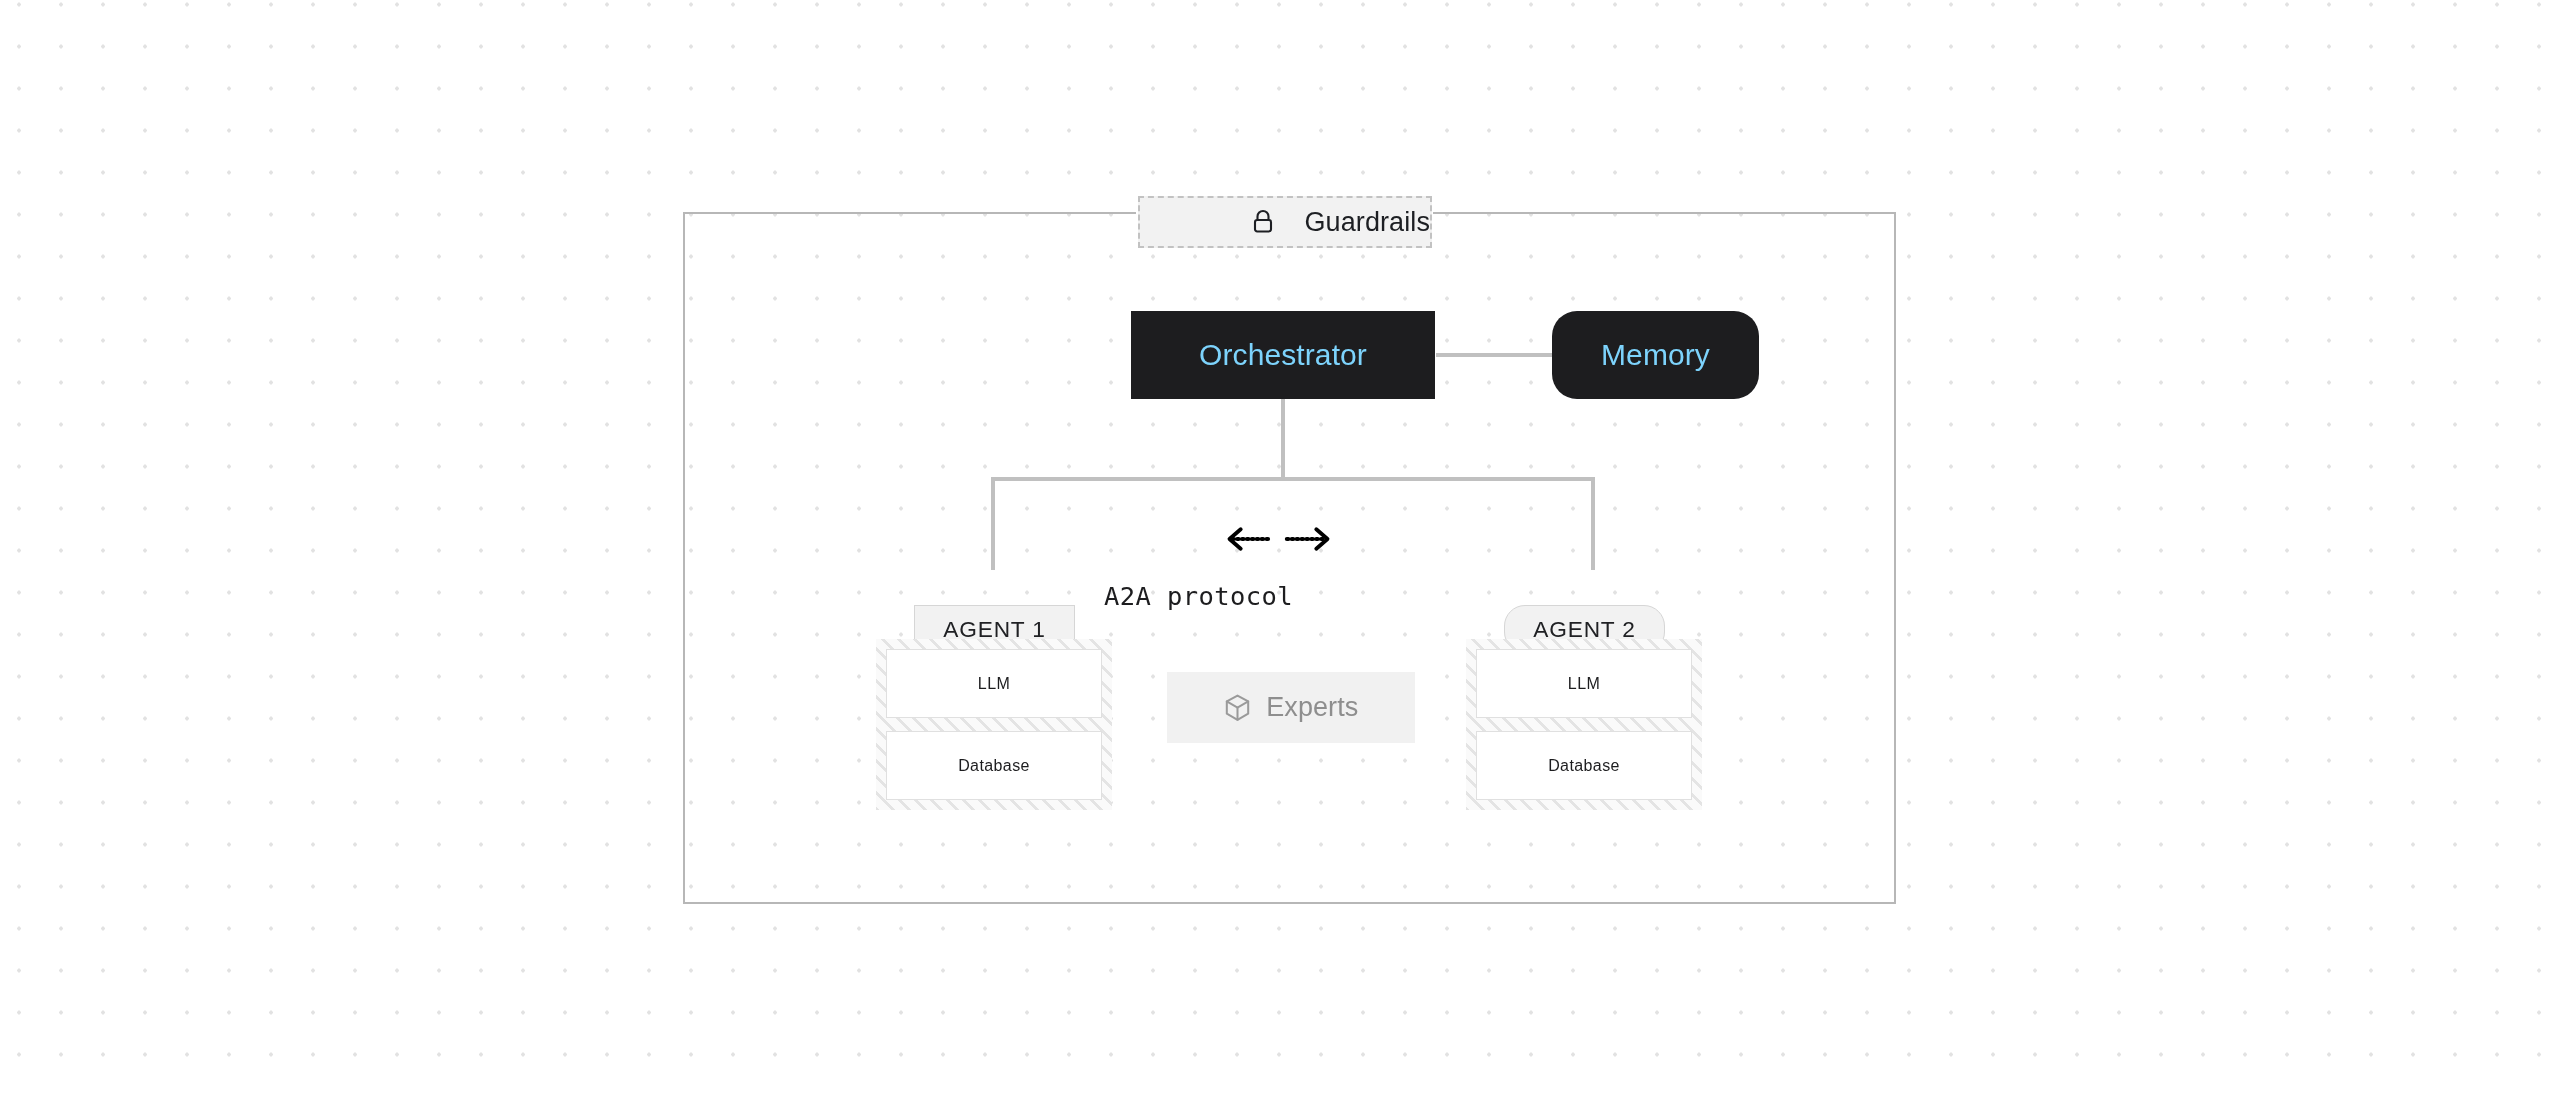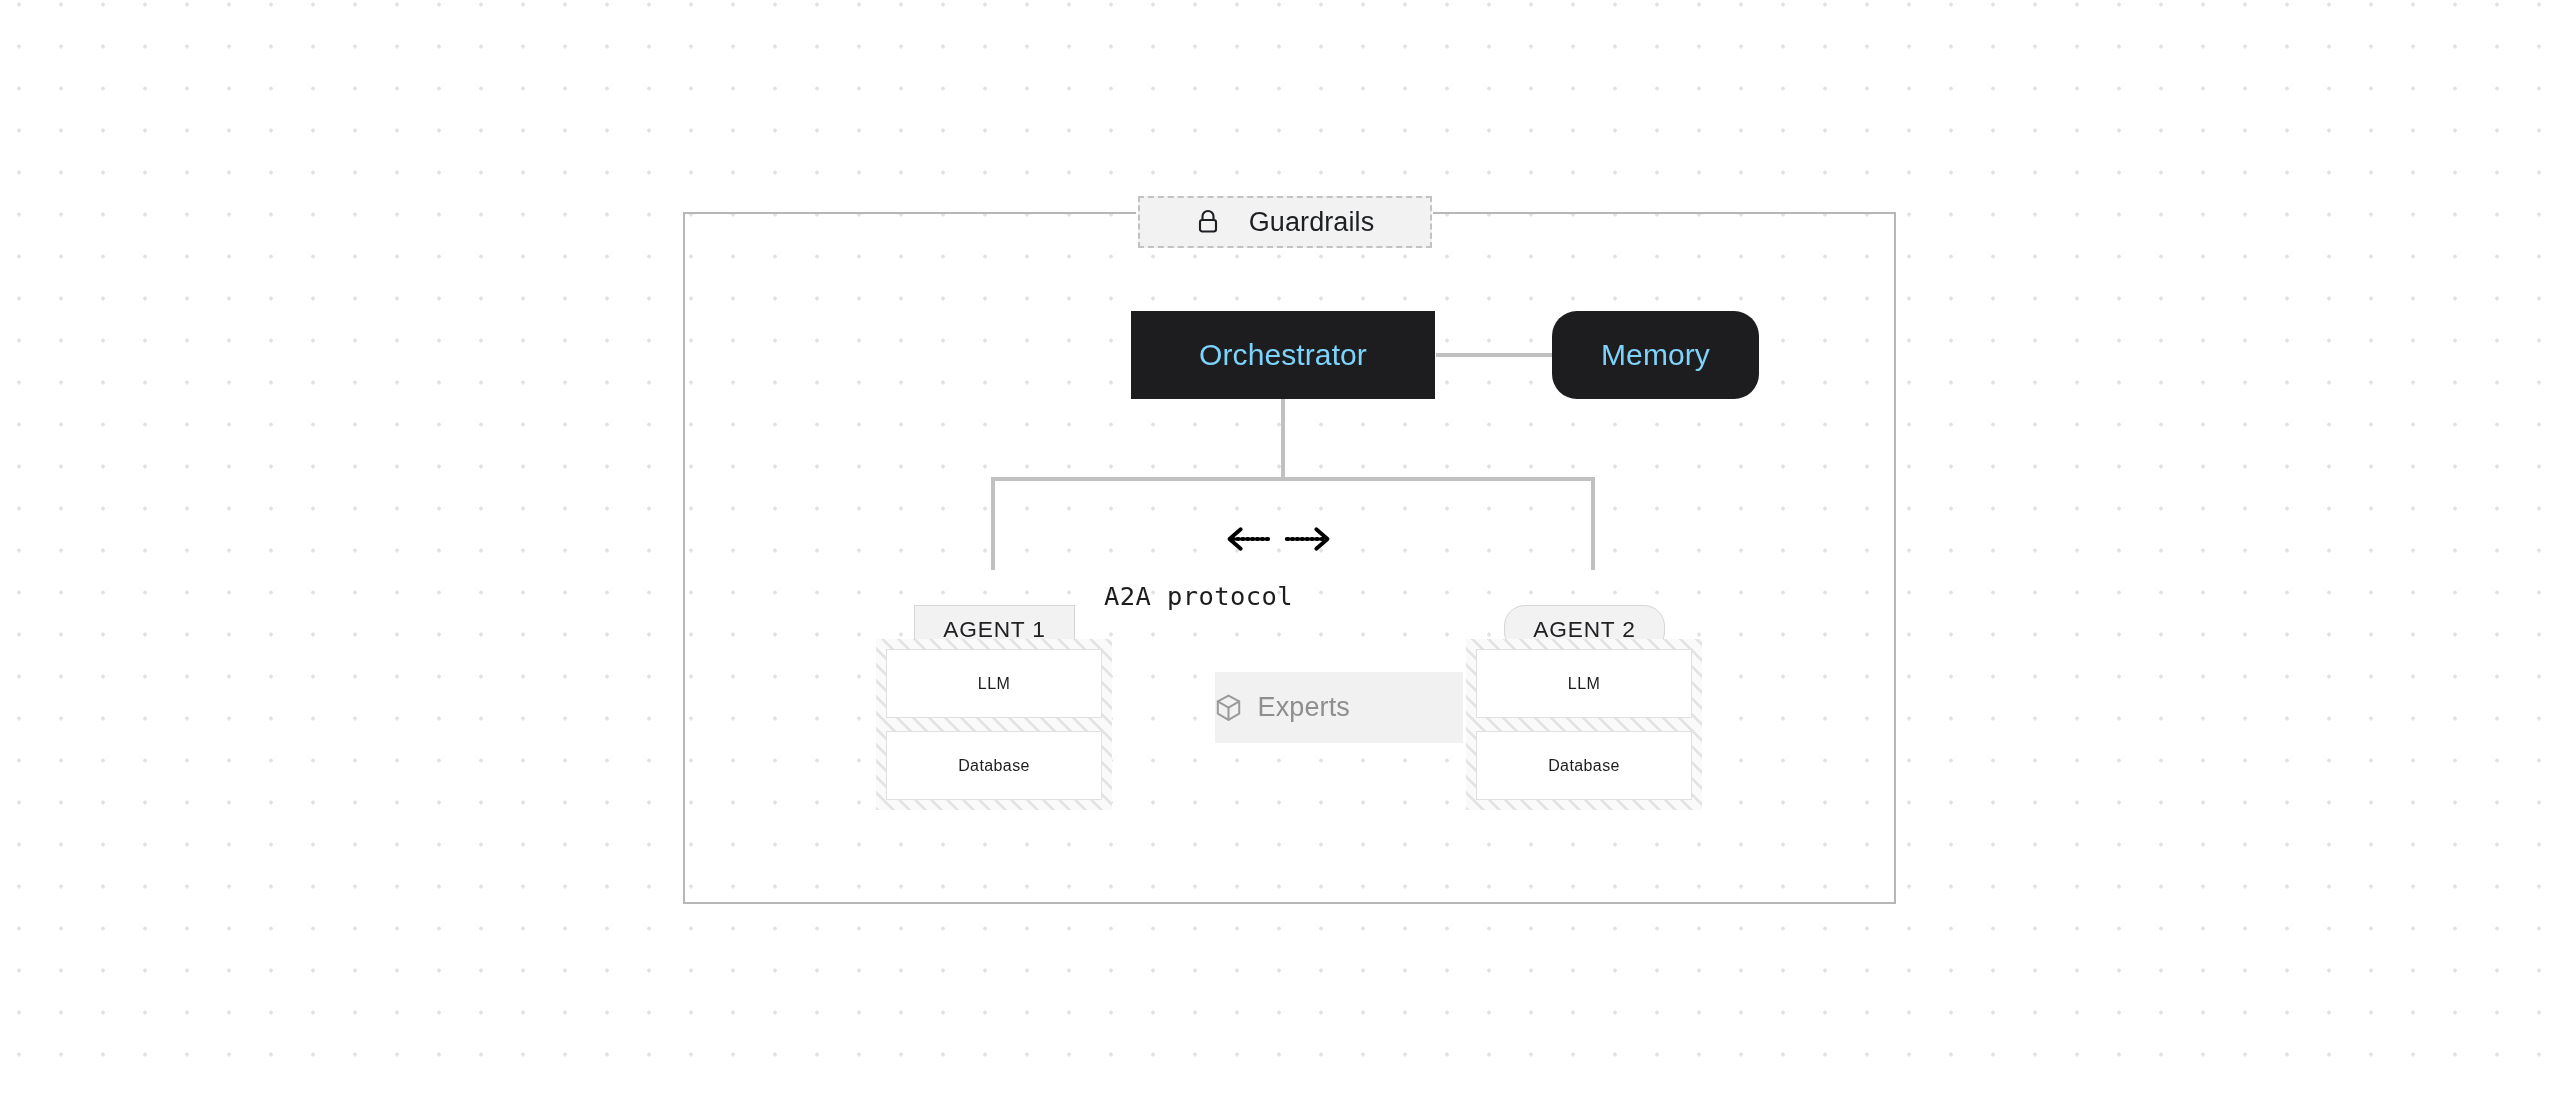--- a/index.html
+++ b/index.html
@@ -45,21 +45,21 @@
     position: absolute;
     left: 1138px;
     top: 196px;
     width: 294px;
     height: 52px;
     box-sizing: border-box;
     background: #f2f2f2;
     border: 2.1px dashed #c2c2c2;
     display: flex;
     align-items: center;
-    justify-content: center;
+    justify-content: flex-end;
     gap: 29px;
   }
   #guardrails .g-label {
     font-size: 27px;
     color: #1d1f23;
     letter-spacing: 0.1px;
   }
   .lock-ico { display:block; }
 
   
@@ -163,22 +163,22 @@
   
   #experts {
     position: absolute;
     left: 1167px;
     top: 672px;
     width: 248px;
     height: 71px;
     background: #f1f1f1;
     display: flex;
     align-items: center;
+    justify-content: center;
     gap: 15.6px;
-    margin-left: 48px;
   }
   #experts .e-label {
     font-size: 27px;
     color: #8e8e8e;
     letter-spacing: 0.1px;
   }
   .cube-ico { display:block; }
 </style>
 </head>
 <body>

